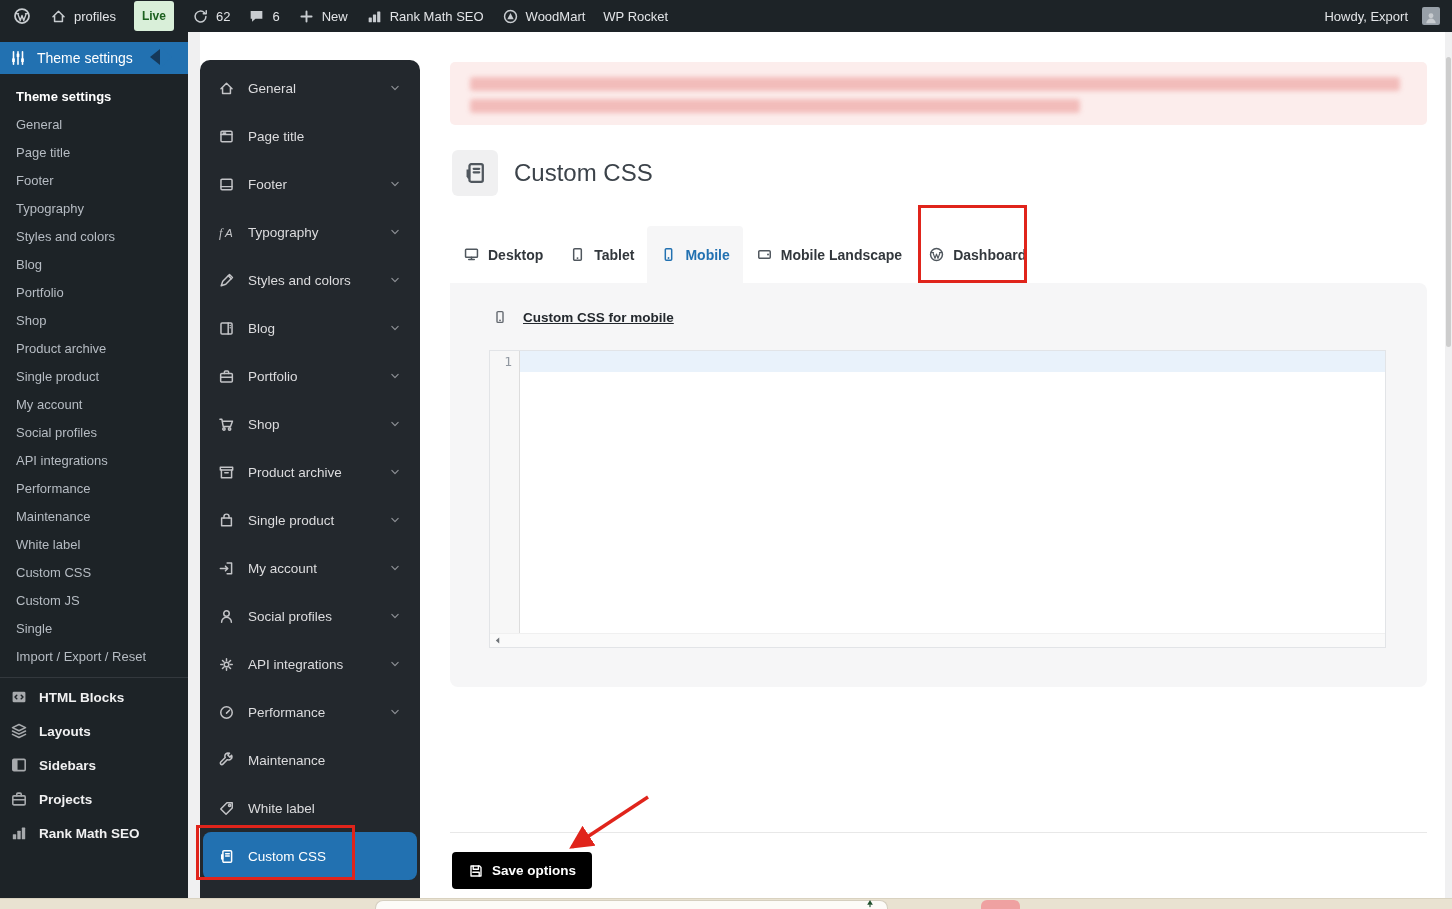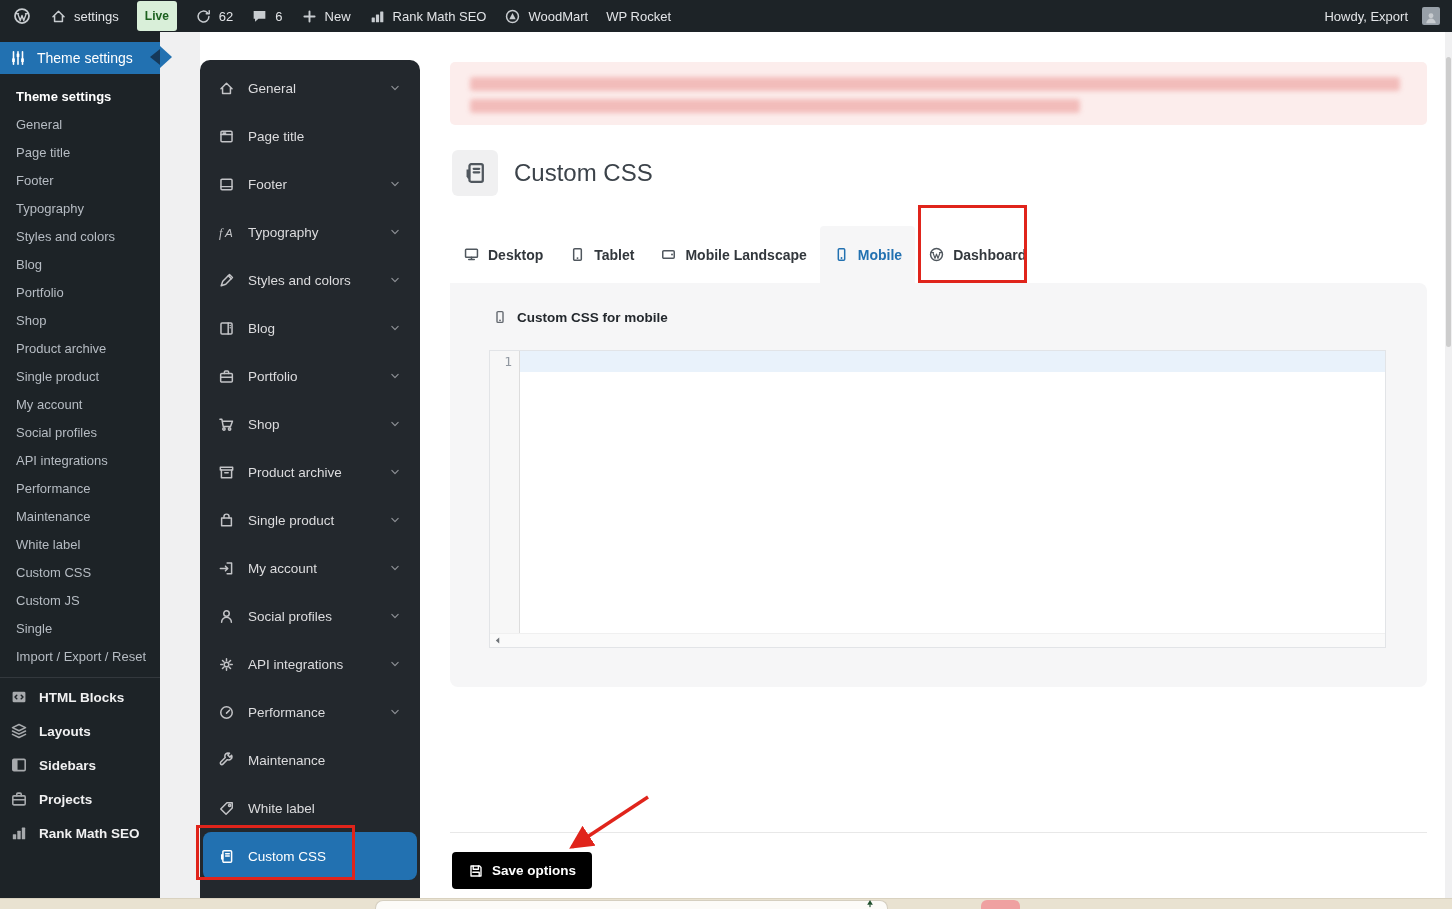--- a/index.html
+++ b/index.html
@@ -17,21 +17,21 @@
   .ab-item{display:flex;align-items:center;gap:7px;height:100%;cursor:pointer;white-space:nowrap;}
   .ab-item i{width:17px;height:17px;color:#c8ccd0;}
   .ab-item .wplogo{width:20px;height:20px;color:#c8ccd0;}
   .live-badge{background:#d9efd9;color:#1c611f;font-weight:bold;font-size:12px;
         padding:8px 8px;border-radius:3px;}
   .avatar{width:18px;height:18px;background:#98a0a8;border-radius:2px;overflow:hidden;
         display:flex;align-items:flex-end;justify-content:center;color:#e8eaec;margin-left:7px;}
   .avatar i{width:14px;height:14px;}
 
   
-  #sidebar{position:absolute;top:32px;left:0;width:160px;bottom:0;background:#1d2327;z-index:10;}
+  #sidebar{position:absolute;top:32px;left:0;width:188px;bottom:0;background:#1d2327;z-index:10;}
   .menu-top{margin-top:10px;height:32px;background:#2271b1;color:#fff;display:flex;align-items:center;
         gap:10px;padding:0 9px;font-size:14px;cursor:pointer;}
   .menu-top i{width:18px;height:18px;}
   #menu-arrow{position:absolute;left:160px;top:46px;width:0;height:0;z-index:11;
         border-top:11px solid transparent;border-bottom:11px solid transparent;border-left:12px solid #2271b1;}
   #menu-arrow-notch{position:absolute;left:150px;top:49px;width:0;height:0;z-index:12;
         border-top:8px solid transparent;border-bottom:8px solid transparent;border-right:10px solid #16395a;}
   #submenu{list-style:none;margin:8px 0 0;padding:0;}
   #submenu li{height:28px;display:flex;align-items:center;padding-left:16px;color:#b6bcc3;
         font-size:13px;cursor:pointer;}
@@ -70,22 +70,22 @@
 
   #tabs{position:absolute;left:450px;top:226px;height:57px;display:flex;z-index:2;}
   .tab{display:flex;align-items:center;gap:8px;padding:0 13px;height:57px;cursor:pointer;
         font-size:14px;font-weight:bold;color:#32373c;white-space:nowrap;}
   .tab i.tabicon{width:17px;height:17px;color:#50575e;flex:none;}
   .tab.active{background:#f6f6f7;color:#2271b1;border-radius:4px 4px 0 0;}
   .tab.active i.tabicon{color:#2271b1;}
 
   #editor-panel{position:absolute;left:450px;top:283px;width:977px;height:404px;background:#f6f6f7;
         border-radius:0 8px 8px 8px;z-index:1;}
-  .panel-label{position:absolute;left:42px;top:26px;display:flex;align-items:center;gap:9px;
-        font-weight:bold;font-size:13.5px;color:#23282d;}
+  .panel-label{position:absolute;left:42px;top:26px;display:flex;align-items:center;gap:15px;
+        font-weight:bold;font-size:13.5px;color:#23282d;text-decoration:underline;}
   .panel-label i{width:16px;height:16px;color:#646970;}
   #codemirror{position:absolute;left:39px;top:67px;width:895px;height:296px;background:#fff;
         border:1px solid #e2e4e7;cursor:text;}
   .gutter{position:absolute;left:0;top:0;width:30px;bottom:14px;background:#f7f7f7;
         border-right:1px solid #ddd;box-sizing:border-box;}
   .linenum{display:block;text-align:right;padding:3px 7px 0 0;color:#9198a1;
         font-family:"DejaVu Sans Mono",monospace;font-size:13px;}
   .active-line{position:absolute;left:30px;right:0;top:0;height:21px;background:#e9f2fb;}
   .hscroll{position:absolute;left:0;right:0;bottom:0;height:14px;background:#fafafa;
         border-top:1px solid #f0f0f0;display:flex;align-items:center;box-sizing:border-box;}
@@ -130,21 +130,21 @@
               <path d="M4.6 6.1l2 5.5 1.4-4 1.4 4 2-5.5M3 6.1h2.2M10.8 6.1H13" stroke-width="1.1"></path>
             </svg>
           </i>
         </span>
       <span class="ab-item">
           <i data-icon="home">
             <svg viewBox="0 0 16 16">
               <path d="M2.8 8.2 8 3l5.2 5.2M4.3 7.3v5.5h7.4V7.3"></path>
             </svg>
           </i>
-          <span>settings</span>
+          <span>profiles</span>
         </span>
       <span class="live-badge">Live</span>
       <span class="ab-item">
           <i data-icon="refresh">
             <svg viewBox="0 0 16 16">
               <path d="M13.1 8a5.1 5.1 0 1 1-1.4-3.5"></path>
               <path d="M13.4 2.6v2.8h-2.8"></path>
             </svg>
           </i>
           <span>62</span>
@@ -558,37 +558,37 @@
       </div>
       <div class="tab">
         <i class="tabicon" data-icon="tablet">
           <svg viewBox="0 0 16 16">
             <rect x="4.4" y="2.6" width="7.2" height="10.8" rx="1"></rect>
             <path d="M8 11.4h.01" stroke-width="1.8"></path>
           </svg>
         </i>
         <span>Tablet</span>
       </div>
+      <div class="tab active">
+        <i class="tabicon" data-icon="mobile">
+          <svg viewBox="0 0 16 16">
+            <rect x="5" y="2.6" width="6" height="10.8" rx="1"></rect>
+            <path d="M8 11.3h.01" stroke-width="1.8"></path>
+          </svg>
+        </i>
+        <span>Mobile</span>
+      </div>
       <div class="tab">
         <i class="tabicon" data-icon="mobile-landscape">
           <svg viewBox="0 0 16 16">
             <rect x="2.6" y="4.4" width="10.8" height="7.2" rx="1"></rect>
             <path d="M11.3 8h.01" stroke-width="1.8"></path>
           </svg>
         </i>
         <span>Mobile Landscape</span>
-      </div>
-      <div class="tab active">
-        <i class="tabicon" data-icon="mobile">
-          <svg viewBox="0 0 16 16">
-            <rect x="5" y="2.6" width="6" height="10.8" rx="1"></rect>
-            <path d="M8 11.3h.01" stroke-width="1.8"></path>
-          </svg>
-        </i>
-        <span>Mobile</span>
       </div>
       <div class="tab">
         <i class="tabicon" data-icon="wordpress">
           <svg viewBox="0 0 16 16">
             <circle cx="8" cy="8" r="5.6"></circle>
             <path d="M4.6 6.1l2 5.5 1.4-4 1.4 4 2-5.5M3 6.1h2.2M10.8 6.1H13" stroke-width="1.1"></path>
           </svg>
         </i>
         <span>Dashboard</span>
       </div>

